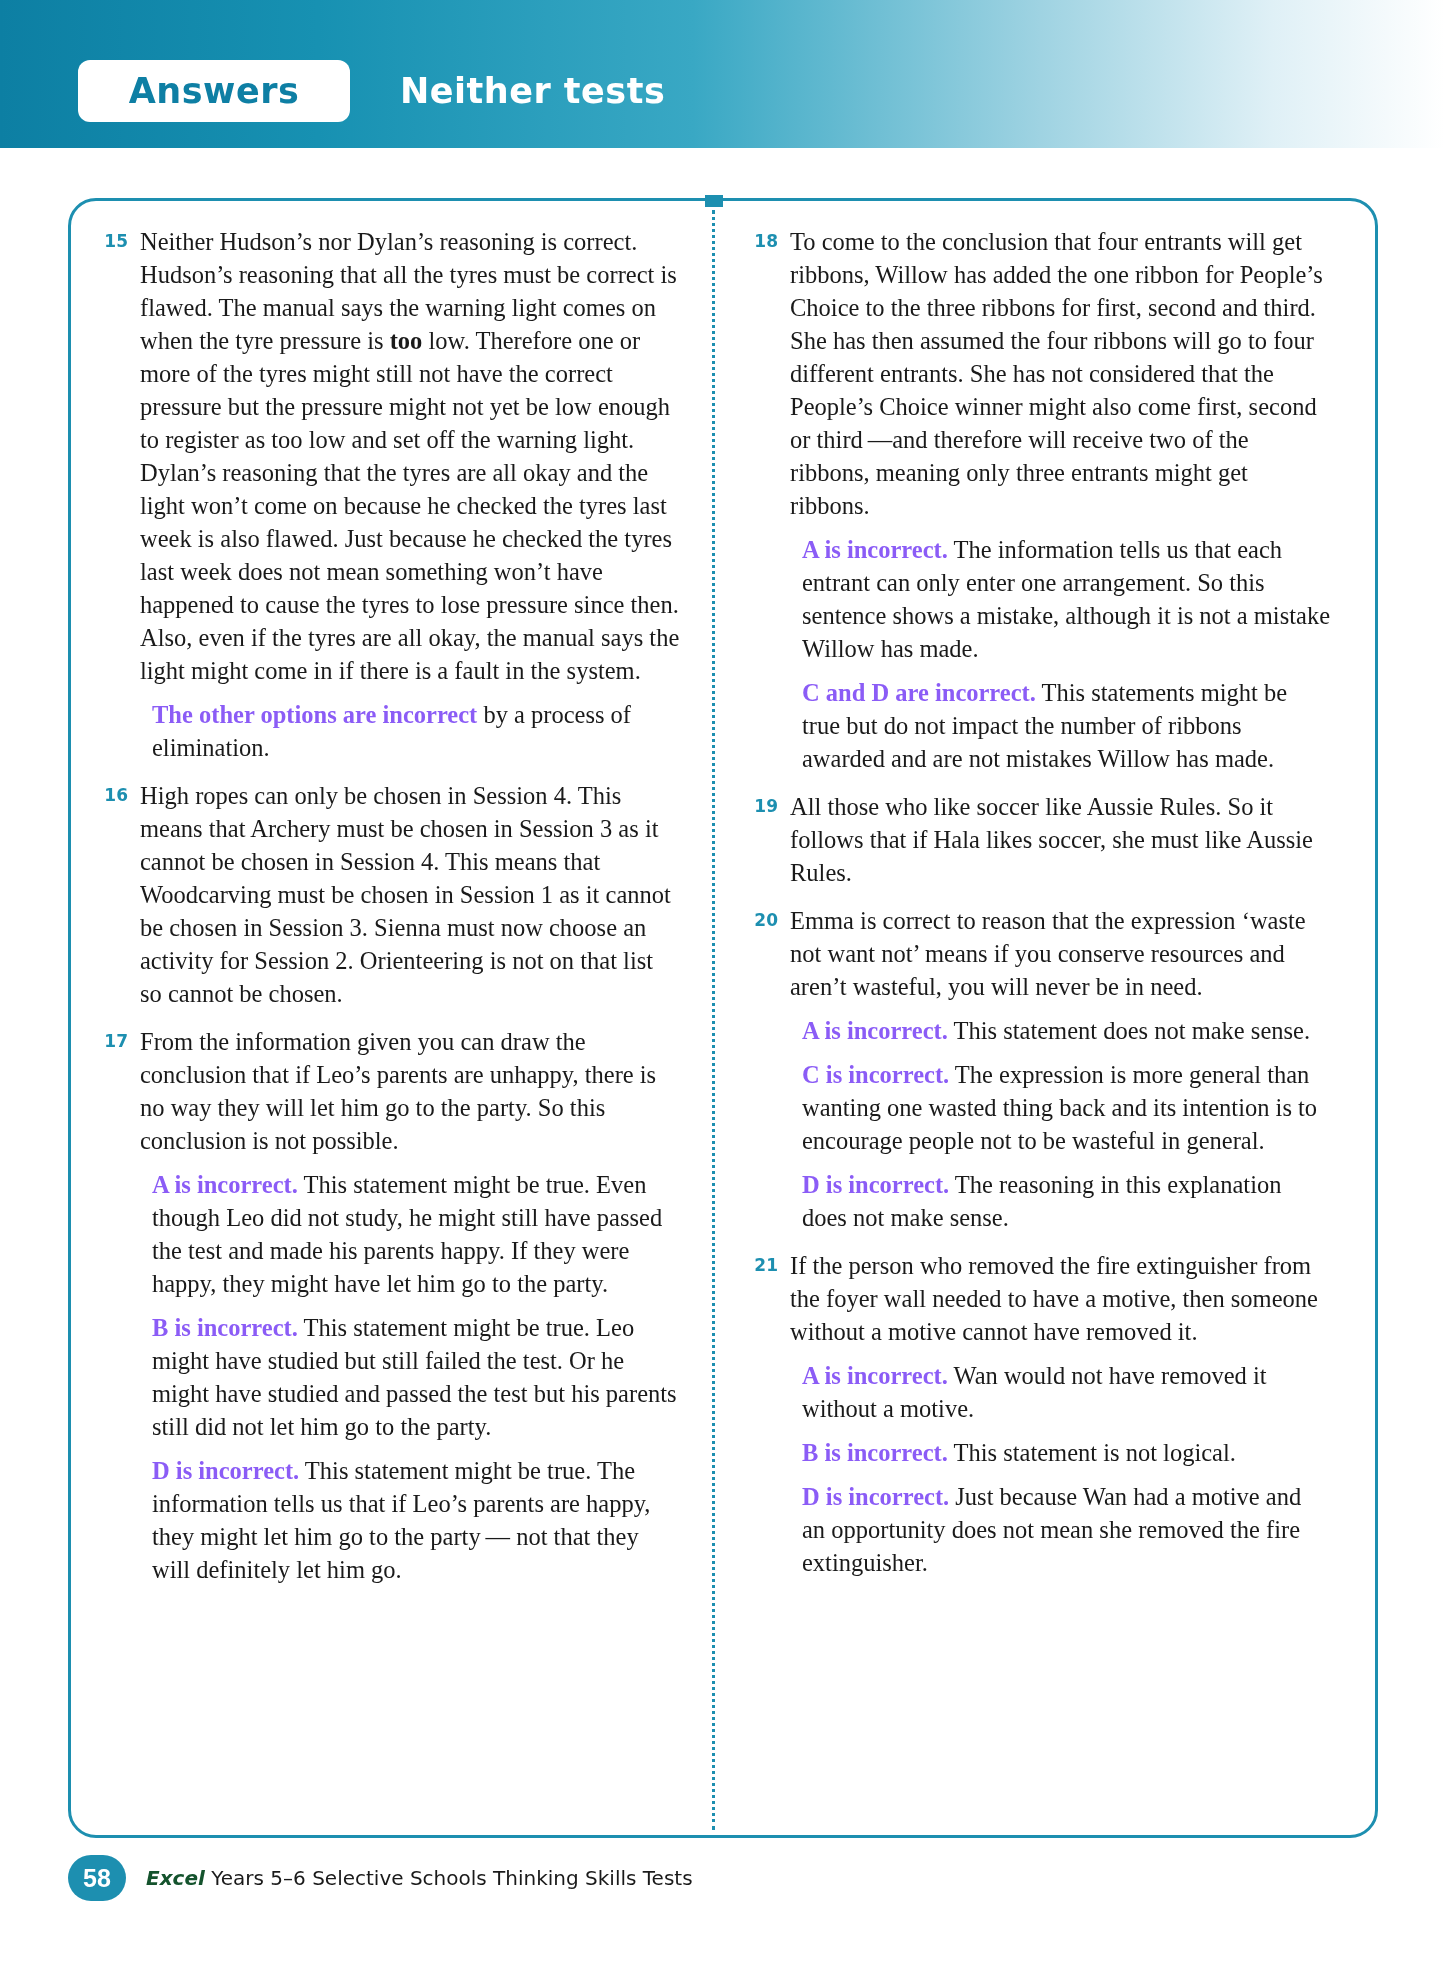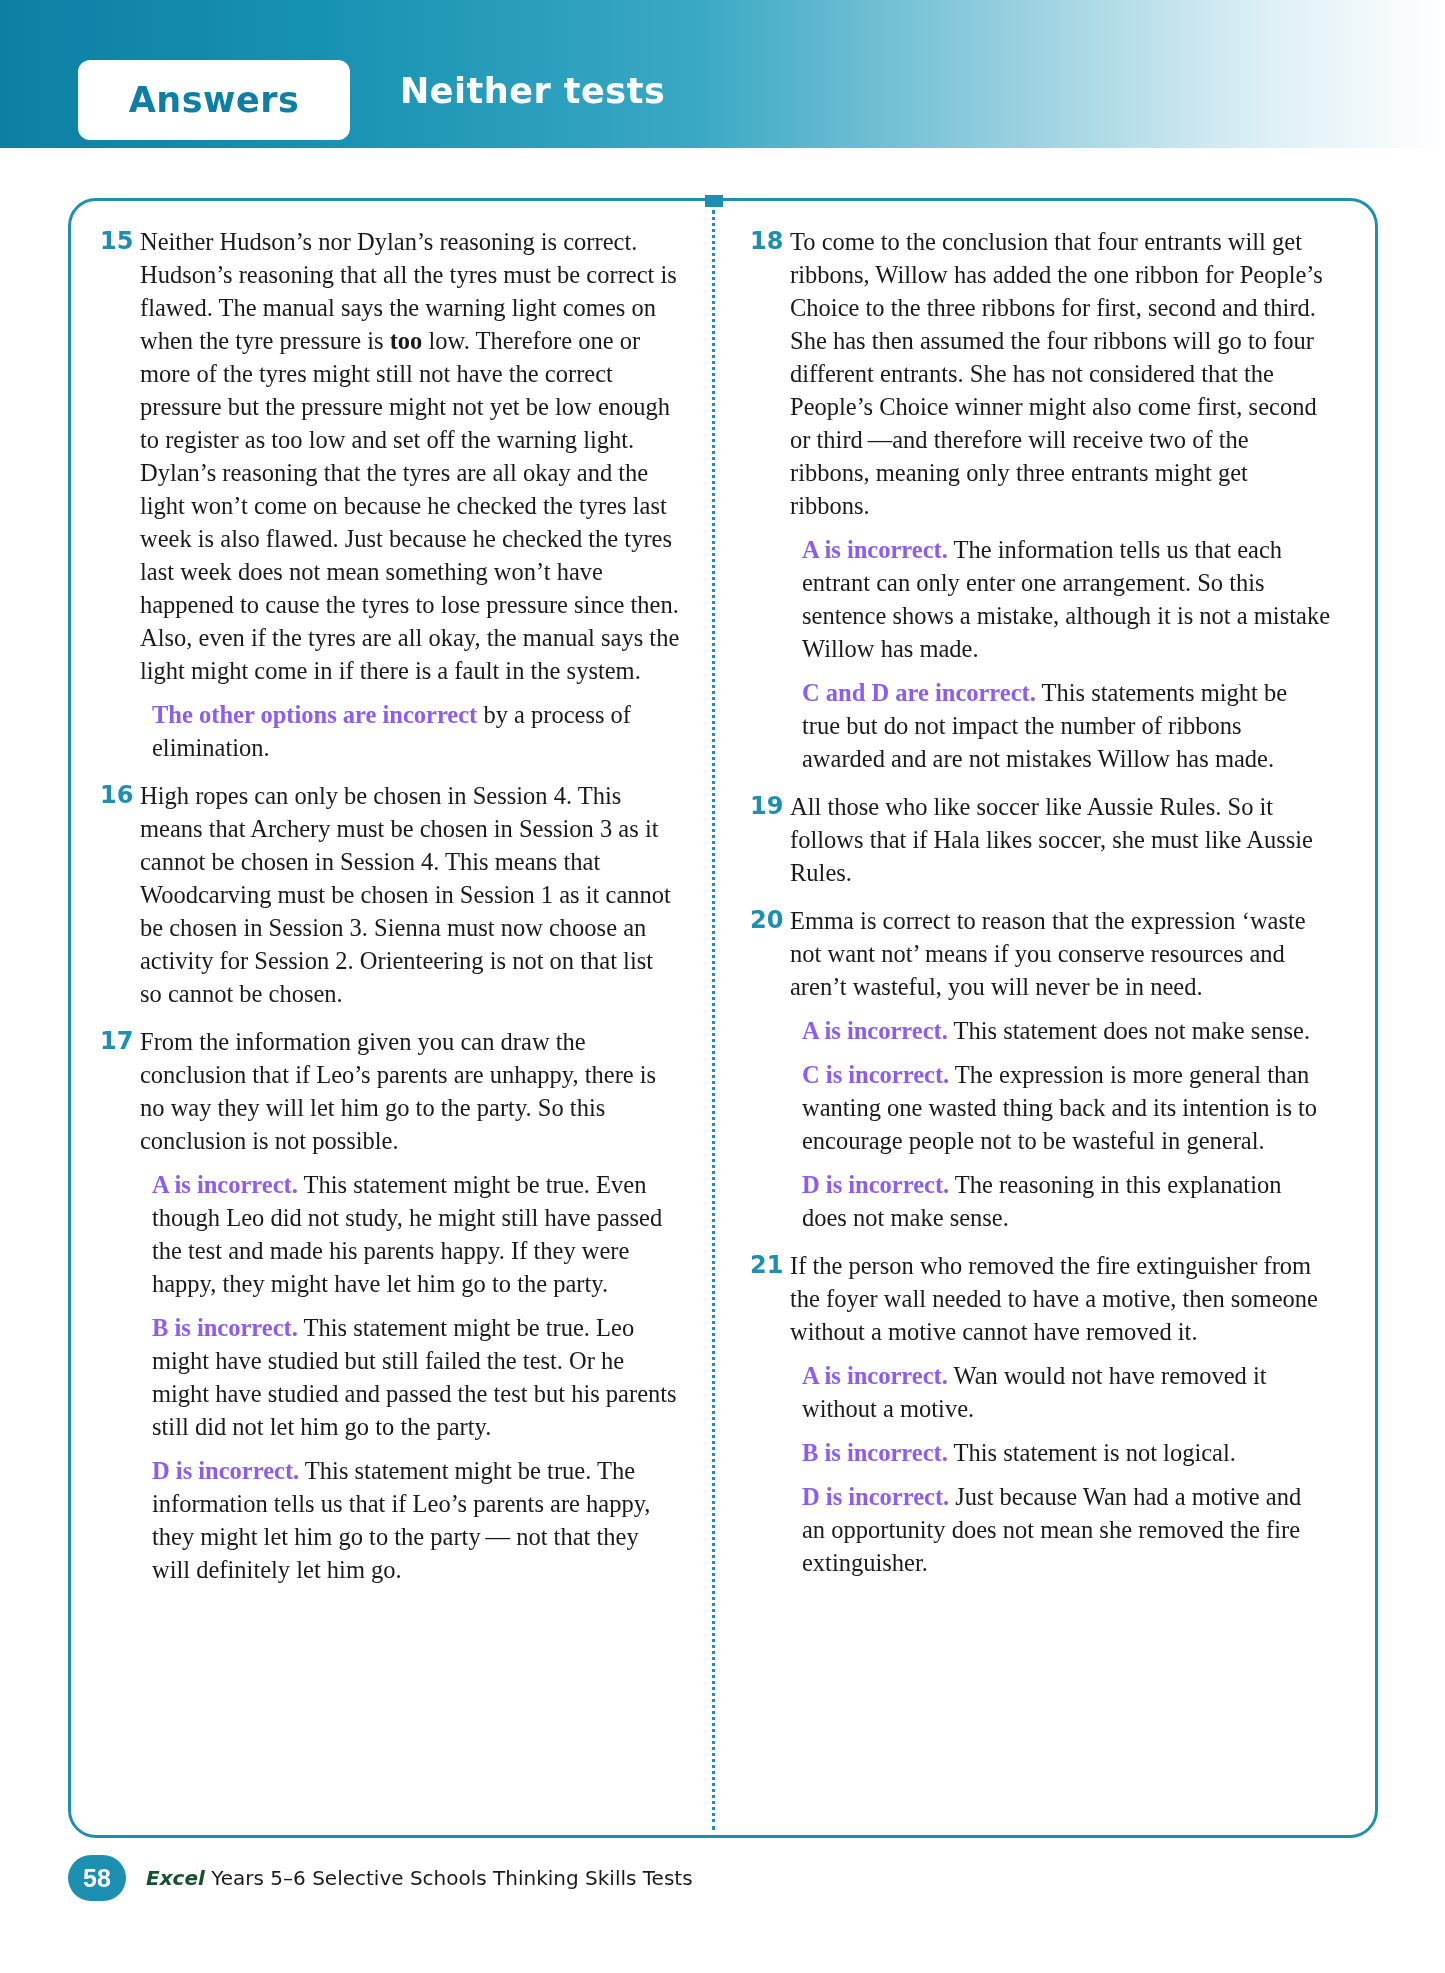--- a/index.html
+++ b/index.html
@@ -34,21 +34,21 @@
     left: 0;
     width: 1445px;
     height: 8px;
     background: #ffffff;
   }
   .answers-pill {
     position: absolute;
     top: 60px;
     left: 78px;
     width: 272px;
-    height: 80px;
+    height: 62px;
     background: #ffffff;
     border-radius: 12px;
     display: flex;
     align-items: center;
     justify-content: center;
   }
   .answers-pill span {
     font-family: "DejaVu Sans", sans-serif;
     font-weight: bold;
     font-size: 35px;
@@ -103,21 +103,21 @@
   .col-left { left: 100px; }
   .col-right { left: 750px; }
 
   .item {
     display: flex;
     margin-bottom: 13px;
   }
   .item-num {
     font-family: "DejaVu Sans", sans-serif;
     font-weight: bold;
-    font-size: 24px;
+    font-size: 17px;
     color: #1d8fb0;
     width: 40px;
     flex: 0 0 40px;
     text-align: right;
     padding-right: 12px;
     box-sizing: border-box;
     line-height: 33px;
   }
   .item-body {
     flex: 1 1 auto;

